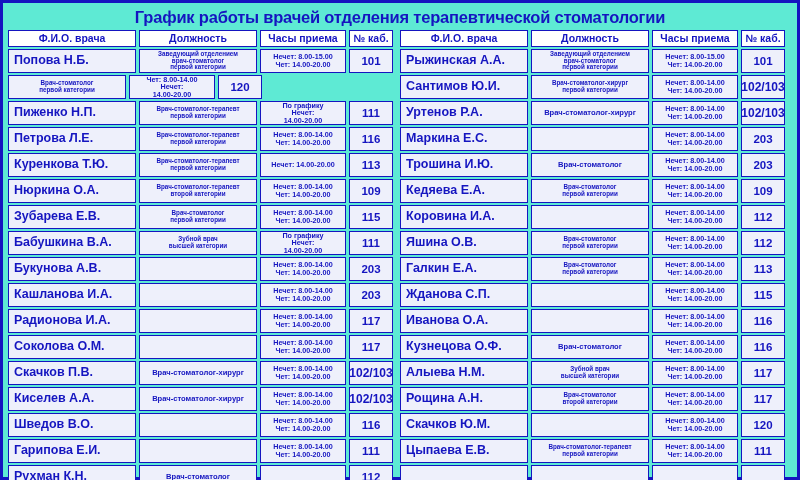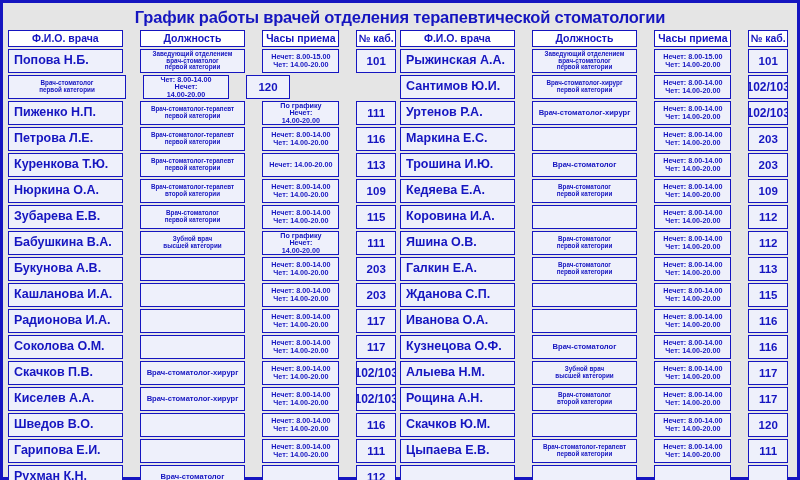--- a/index.html
+++ b/index.html
@@ -13,21 +13,21 @@
     overflow: hidden;
     font-family: "Liberation Sans", sans-serif;
     color: #1515c0;
   }
   .page {
     position: relative;
     width: 800px;
     height: 480px;
     box-sizing: border-box;
     border: 3px solid #1515c0;
-    background: #e5e5e5;
+    background: #5eead4;
     padding: 4px 5px 5px 5px;
   }
   .title {
     text-align: center;
     font-size: 16.5px;
     font-weight: bold;
     color: #1515c0;
     letter-spacing: -0.2px;
     line-height: 19px;
     margin: 1px 0 3px 0;
@@ -42,21 +42,21 @@
   .tbl {
     display: flex;
     flex-direction: column;
     gap: 2px;
   }
   .tbl.left { width: 388px; }
   .tbl.right { width: 388px; }
   .row {
     display: flex;
     flex-direction: row;
-    gap: 17px;
+    gap: 3px;
     align-items: stretch;
   }
   .cell {
     border: 1.5px solid #1515c0;
     background: #eef0fb;
     box-sizing: border-box;
     display: flex;
     align-items: center;
     justify-content: center;
     text-align: center;

